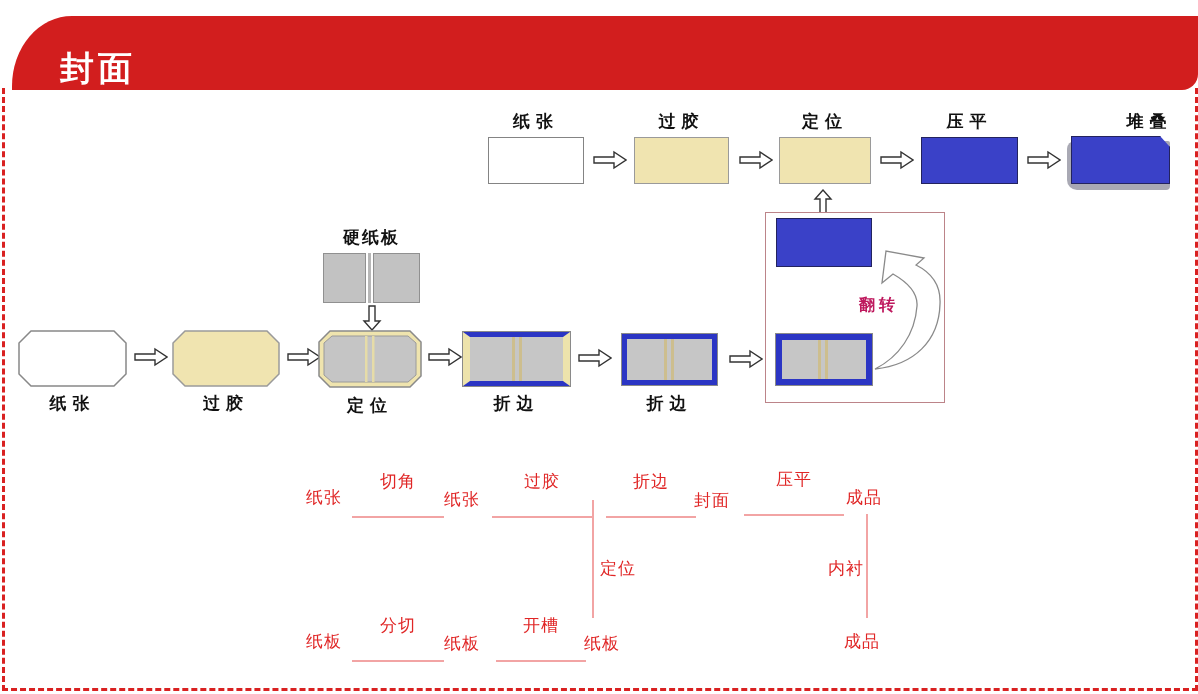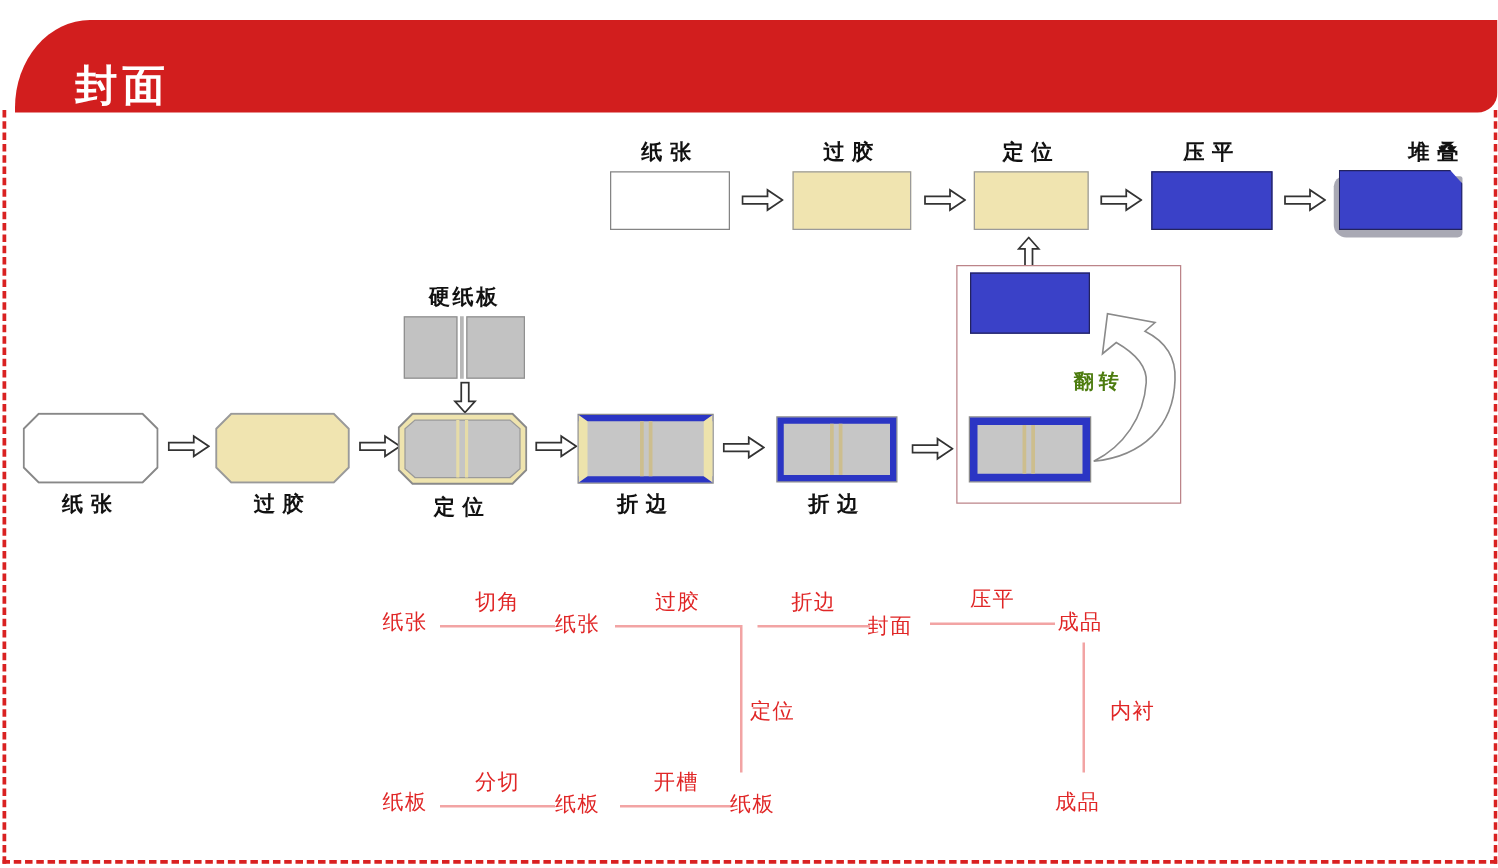--- a/index.html
+++ b/index.html
@@ -43,26 +43,26 @@
   .cl{position:absolute;top:0;bottom:0;width:2.5px;background:#CDBE8E;}
 
   
   .hardboard{position:absolute;left:323px;top:253px;width:97px;height:50px;}
   .hardboard .panel{position:absolute;top:0;bottom:0;background:#C2C2C2;border:1px solid #909090;box-sizing:border-box;}
   .hardboard .spine{position:absolute;left:45px;top:0;bottom:0;width:3px;background:#b7b7b7;}
 
   
   .flipbox{position:absolute;left:765px;top:212px;width:180px;height:191px;border:1.5px solid #BC8489;box-sizing:border-box;background:#fff;}
   .flip-top{position:absolute;left:10px;top:5px;width:96px;height:49px;background:#3A41C8;border:1.5px solid #23235e;box-sizing:border-box;}
-  .flip-label{position:absolute;left:93px;top:82px;font-size:16px;font-weight:bold;letter-spacing:4px;color:#4d7c0f;}
+  .flip-label{position:absolute;left:93px;top:82px;font-size:16px;font-weight:bold;letter-spacing:4px;color:#be185d;}
 
   
   .rnode{position:absolute;color:#E02626;font-size:17px;letter-spacing:1px;}
   .redge{position:absolute;color:#E02626;font-size:17px;letter-spacing:1px;text-align:center;
-         border-bottom:2px solid #F2A4A4;padding-bottom:8px;height:22px;}
+         border-bottom:2px solid #F2A4A4;padding-bottom:24px;height:22px;}
   .vline{position:absolute;width:2px;background:#F2A4A4;}
 </style>
 </head>
 <body>
 
 <div id="slide">
 
   <div class="banner">
     <div class="banner-title">封面</div>
   </div>
@@ -198,21 +198,21 @@
   <span class="rnode" style="left:444px;top:488px;">纸张</span>
   <div class="redge" style="left:492px;top:470px;width:100px;">过胶</div>
   <div class="redge" style="left:606px;top:470px;width:90px;">折边</div>
   <span class="rnode" style="left:694px;top:489px;">封面</span>
   <div class="redge" style="left:744px;top:468px;width:100px;">压平</div>
   <span class="rnode" style="left:846px;top:486px;">成品</span>
 
   <div class="vline" style="left:592px;top:500px;height:118px;"></div>
   <span class="rnode" style="left:600px;top:557px;">定位</span>
   <div class="vline" style="left:866px;top:514px;height:104px;"></div>
-  <span class="rnode" style="left:888px;top:557px;">内衬</span>
+  <span class="rnode" style="left:828px;top:557px;">内衬</span>
 
   <span class="rnode" style="left:306px;top:630px;">纸板</span>
   <div class="redge" style="left:352px;top:614px;width:92px;">分切</div>
   <span class="rnode" style="left:444px;top:632px;">纸板</span>
   <div class="redge" style="left:496px;top:614px;width:90px;">开槽</div>
   <span class="rnode" style="left:584px;top:632px;">纸板</span>
   <span class="rnode" style="left:844px;top:630px;">成品</span>
 
 </div>
 

